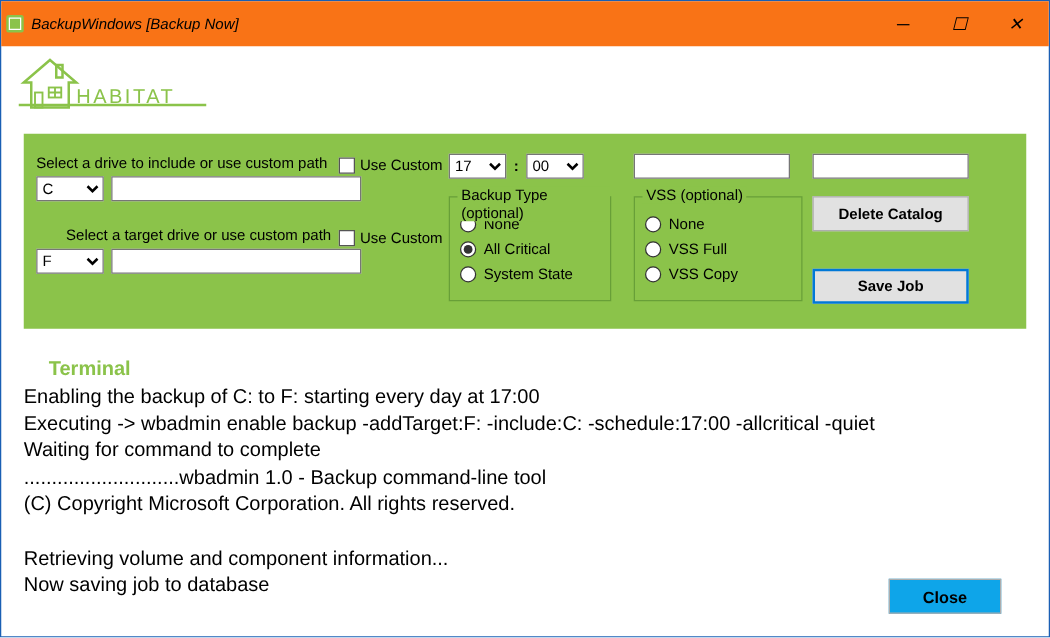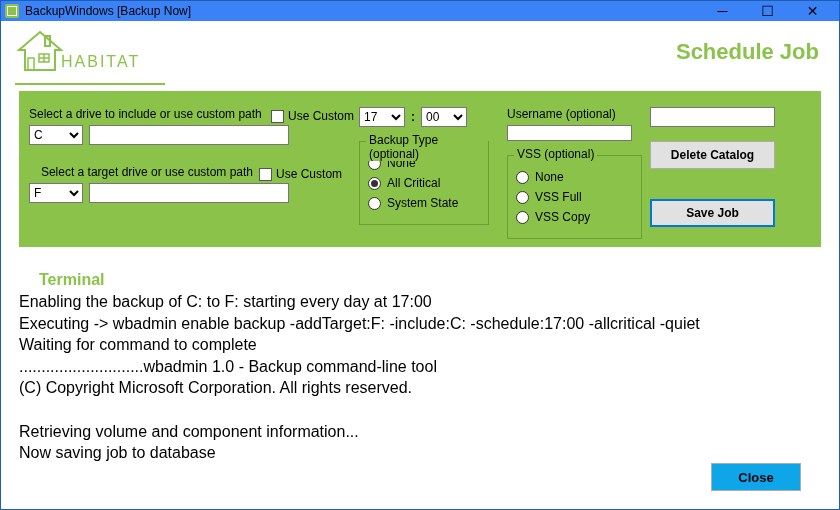--- a/index.html
+++ b/index.html
@@ -1,18 +1,18 @@
 <!DOCTYPE html>
 <html><head>
 <meta charset="utf-8">
 <style>
   * { box-sizing: border-box; margin: 0; padding: 0; }
   body { font-family: Arial, sans-serif; font-size: 12px; background: #fff; }
   .window { width: 840px; height: 510px; border: 1px solid #1a5fb4; background: #fff; position: relative; }
-  .titlebar { height: 20px; background: #3b82f6; display: flex; align-items: center; padding: 0 4px; }
+  .titlebar { height: 36px; background: #f97316; display: flex; align-items: center; padding: 0 4px; font-style: italic; }
   .titlebar-icon { width: 14px; height: 14px; background: #8bc34a; border-radius: 2px; position: relative; margin-right: 6px; }
   .titlebar-icon::after { content: ""; position: absolute; top: 2px; left: 2px; right: 2px; bottom: 2px; border: 1px solid #fff; }
   .title-text { color: #000; font-size: 12px; }
   .win-controls { margin-left: auto; display: flex; height: 100%; }
   .win-btn { width: 45px; display: flex; align-items: center; justify-content: center; font-size: 14px; cursor: default; }
   
   .header-row { height: 62px; display: flex; align-items: center; padding: 0 20px 0 14px; }
   .logo-wrap { display: flex; align-items: flex-end; }
   .house-svg { width: 50px; height: 44px; }
   .brand { font-family: "Trebuchet MS", sans-serif; font-size: 16px; color: #8bc34a; letter-spacing: 2px; margin-left: -4px; margin-bottom: 3px;}
@@ -72,36 +72,35 @@
         <polygon points="25,2 46,20 40,20 40,40 10,40 10,20 4,20" fill="none" stroke="#8bc34a" stroke-width="2"></polygon>
         <rect x="13" y="28" width="6" height="12" fill="none" stroke="#8bc34a" stroke-width="1.5"></rect>
         <rect x="24" y="24" width="10" height="8" fill="none" stroke="#8bc34a" stroke-width="1.5"></rect>
         <line x1="29" y1="24" x2="29" y2="32" stroke="#8bc34a" stroke-width="1.5"></line>
         <line x1="24" y1="28" x2="34" y2="28" stroke="#8bc34a" stroke-width="1.5"></line>
         <rect x="30" y="6" width="5" height="10" fill="none" stroke="#8bc34a" stroke-width="2"></rect>
       </svg>
       <span class="brand">HABITAT</span>
     </div>
     <div class="brand-underline"></div>
-    <div class="schedule-title">Schedule Job</div>
   </div>
 
   <div class="green-panel">
 
     <div class="col col1">
       <div class="row" style="justify-content: space-between; width:325px;">
         <span class="lbl">Select a drive to include or use custom path</span>
         <span><span class="chk"></span><span class="chk-label">Use Custom</span></span>
       </div>
       <div class="row">
         <select class="drive-select"><option>C</option></select>
         <input class="path-input" value="" style="">
       </div>
       <div class="gap"></div>
-      <div class="row" style="justify-content: center; width:325px;">
+      <div class="row" style="justify-content: flex-end; width:325px;">
         <span class="lbl">Select a target drive or use custom path</span>
         <span><span class="chk"></span><span class="chk-label">Use Custom</span></span>
       </div>
       <div class="row">
         <select class="drive-select"><option>F</option></select>
         <input class="path-input" value="" style="">
       </div>
     </div>
 
     <div class="col col2">
@@ -123,21 +122,20 @@
             <span>All Critical</span>
           </div>
         <div class="radio-row">
             <span class="radio-outer"></span>
             <span>System State</span>
           </div>
       </div>
     </div>
 
     <div class="col col3">
-      <span class="lbl">Username (optional)</span>
       <input class="cred-input" value="" style="">
       <div class="fieldset" style="margin-top:14px;">
         <span class="legend">VSS (optional)</span>
         <div class="radio-row">
             <span class="radio-outer"></span>
             <span>None</span>
           </div>
         <div class="radio-row">
             <span class="radio-outer"></span>
             <span>VSS Full</span>

